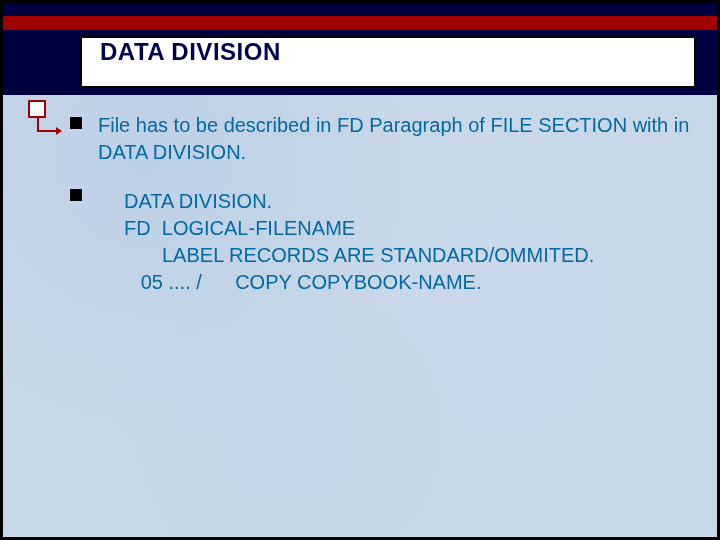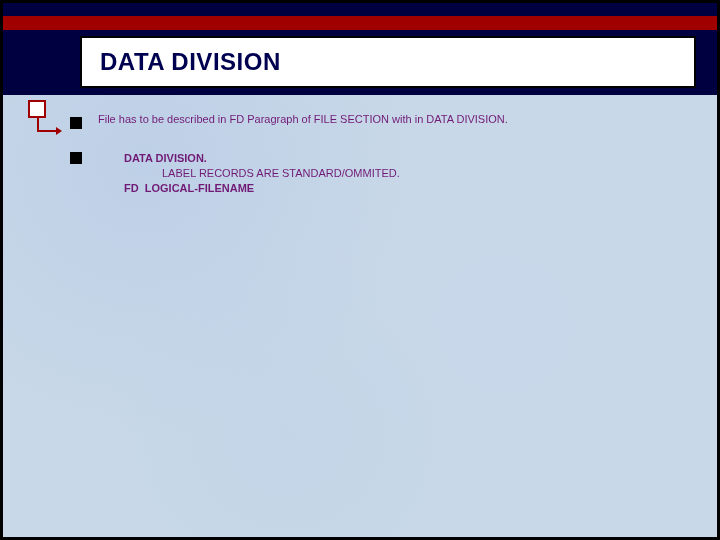--- a/index.html
+++ b/index.html
@@ -35,21 +35,21 @@
   }
   .title-box {
     position: absolute;
     top: 36px;
     left: 80px;
     right: 24px;
     height: 52px;
     background: #fff;
     border: 2px solid #000;
     display: flex;
-    align-items: center;
+    align-items: flex-start;
     padding-left: 18px;
   }
   .title-text {
     font-size: 24px;
     font-weight: bold;
     color: #000050;
     letter-spacing: 0.5px;
   }
   .corner-sq {
     position: absolute;
@@ -84,22 +84,22 @@
     border-top: 4px solid transparent;
     border-bottom: 4px solid transparent;
     border-left: 6px solid #a00000;
   }
   .content {
     position: absolute;
     top: 112px;
     left: 70px;
     right: 28px;
     bottom: 20px;
-    font-size: 11px;
-    color: #701a75;
+    font-size: 20px;
+    color: #0369a1;
     line-height: 1.35;
   }
   .bullet-row {
     display: flex;
     align-items: flex-start;
     margin-bottom: 18px;
   }
   .bullet {
     width: 12px;
     height: 12px;
@@ -107,21 +107,21 @@
     flex-shrink: 0;
     margin-top: 5px;
     margin-right: 16px;
   }
   .bullet-body { flex: 1; }
   .syntax-block {
     margin-top: 4px;
     padding-left: 26px;
   }
   .syntax-line { white-space: pre; }
-  .indent1 { padding-left: 0px; font-weight: bold; }
+  .indent1 { padding-left: 0px; }
   .indent2 { padding-left: 38px; }
 </style>
 </head>
 <body>
 
 <div class="top-navy"></div>
 <div class="red-bar"></div>
 
 <div class="title-box">
   <span class="title-text">DATA DIVISION</span>
@@ -138,22 +138,23 @@
     <div class="bullet"></div>
     <div class="bullet-body">File has to be described in FD Paragraph of  FILE SECTION with in DATA DIVISION.</div>
   </div>
 
 
   <div class="bullet-row">
     <div class="bullet"></div>
     <div class="bullet-body">
       <div class="syntax-block">
         <div class="syntax-line indent1">DATA DIVISION.</div>
+        <div class="syntax-line indent1">FD  LOGICAL-FILENAME</div>
         <div class="syntax-line indent2">LABEL RECORDS ARE STANDARD/OMMITED.</div>
-        <div class="syntax-line indent1">FD  LOGICAL-FILENAME</div>
+        <div class="syntax-line indent1">   05 .... /      COPY COPYBOOK-NAME.</div>
       </div>
     </div>
   </div>
 
 
 </div>
 
 <div class="frame"></div>
 
 </body></html>

